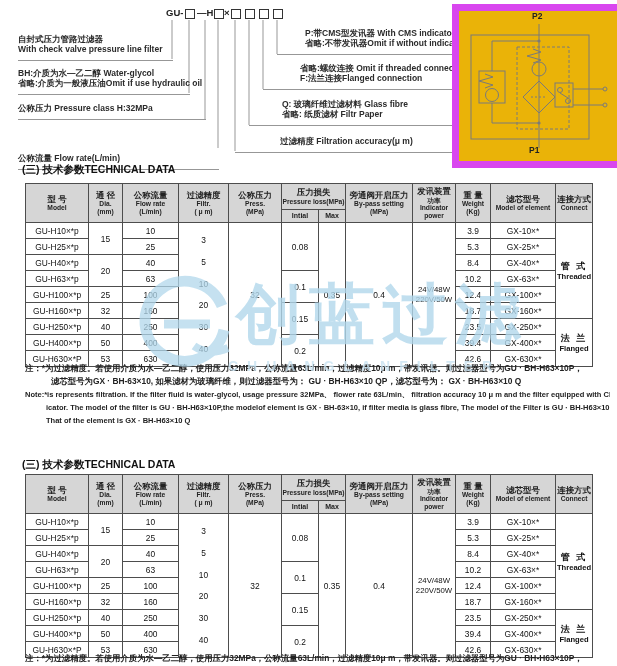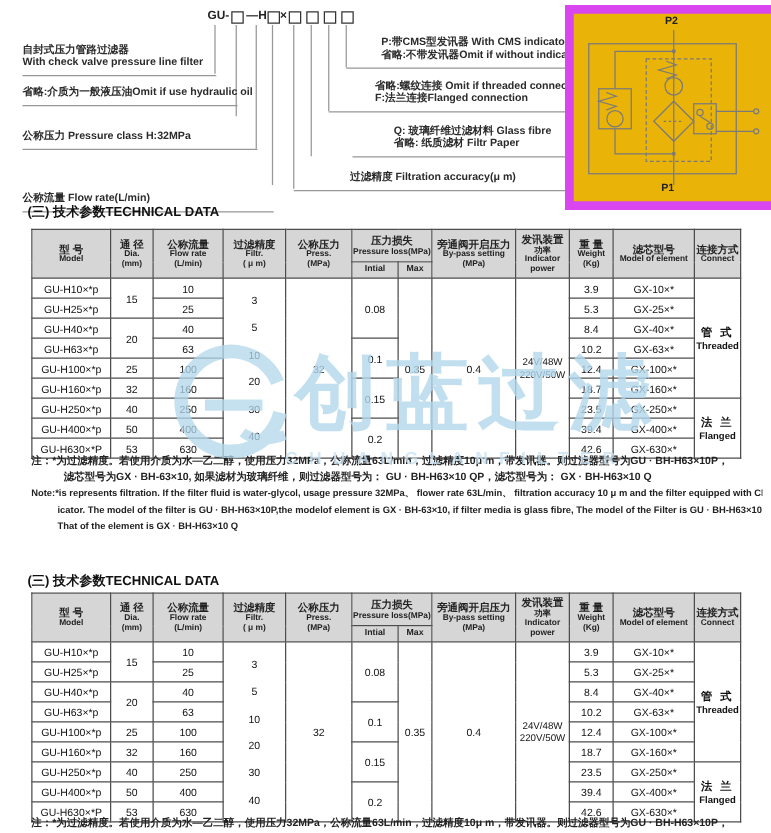--- a/index.html
+++ b/index.html
@@ -75,38 +75,39 @@
       <line x1="249" y1="20" x2="249" y2="125"></line>
       <line x1="235" y1="20" x2="235" y2="151"></line>
     </g>
   </svg>
 
   <div class="dlabel" style="left:18px;top:34px;width:155px;">
     <div>自封式压力管路过滤器</div>
       <div>With check valve pressure line filter</div>
   </div>
   <div class="dlabel" style="left:18px;top:68px;width:172px;">
+    <div>BH:介质为水—乙二醇 Water-glycol</div>
       <div>省略:介质为一般液压油Omit if use hydraulic oil</div>
   </div>
   <div class="dlabel" style="left:18px;top:103px;width:188px;">
     <div>公称压力 Pressure class H:32MPa</div>
   </div>
   <div class="dlabel" style="left:18px;top:133px;width:201px;margin-top:20px;">
     <div>公称流量 Flow rate(L/min)</div>
   </div>
 
   <div class="dlabel" style="left:277px;top:28px;width:175px;padding-left:28px;">
     <div>P:带CMS型发讯器 With CMS indicator</div>
       <div>省略:不带发讯器Omit if without indicator</div>
   </div>
   <div class="dlabel" style="left:263px;top:63px;width:189px;padding-left:37px;">
     <div>省略:螺纹连接 Omit if threaded connection</div>
       <div>F:法兰连接Flanged connection</div>
   </div>
-  <div class="dlabel" style="left:249px;top:99px;width:203px;padding-left:33px;margin-left:33px;">
+  <div class="dlabel" style="left:249px;top:99px;width:203px;padding-left:33px;">
     <div>Q: 玻璃纤维过滤材料 Glass fibre</div>
       <div>省略: 纸质滤材 Filtr Paper</div>
   </div>
   <div class="dlabel" style="left:235px;top:136px;width:217px;padding-left:45px;">
     <div>过滤精度 Filtration accuracy(μ m)</div>
   </div>
 
   <div id="schematic">
     <span class="port" style="left:73px;top:0px;">P2</span>
     <span class="port" style="left:70px;top:134px;">P1</span>

